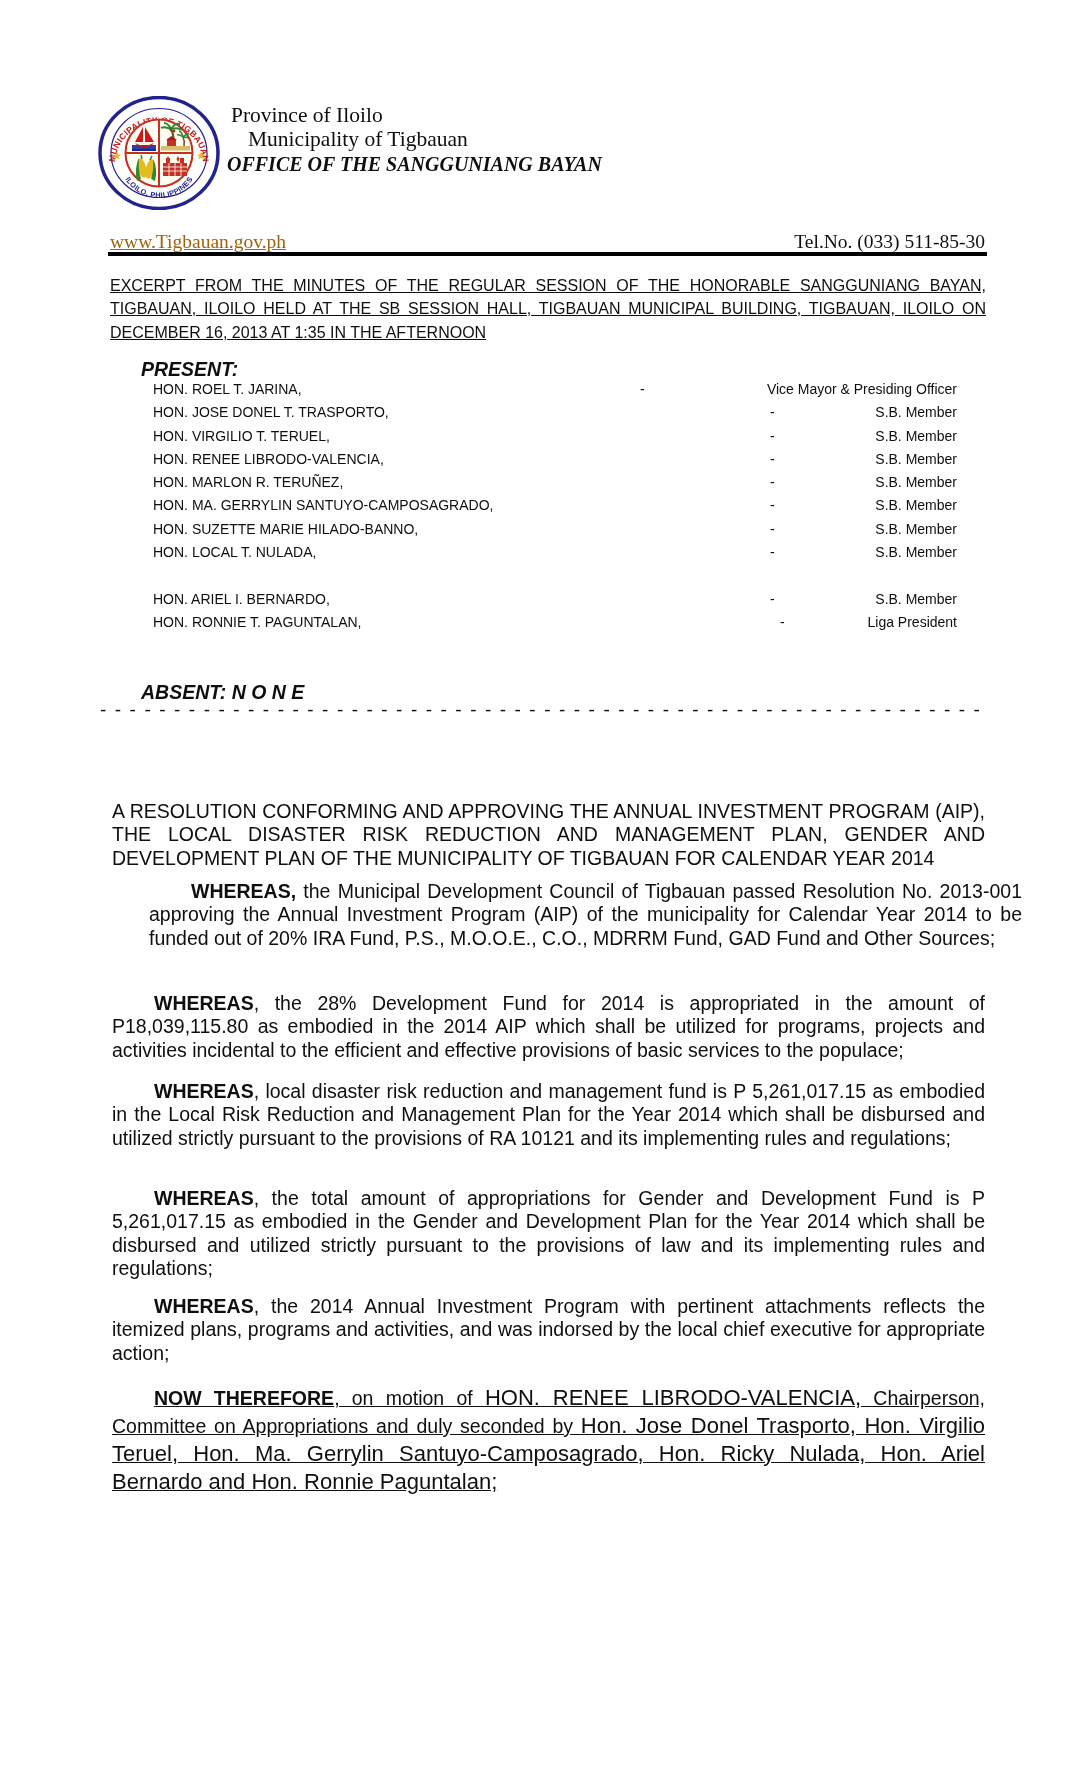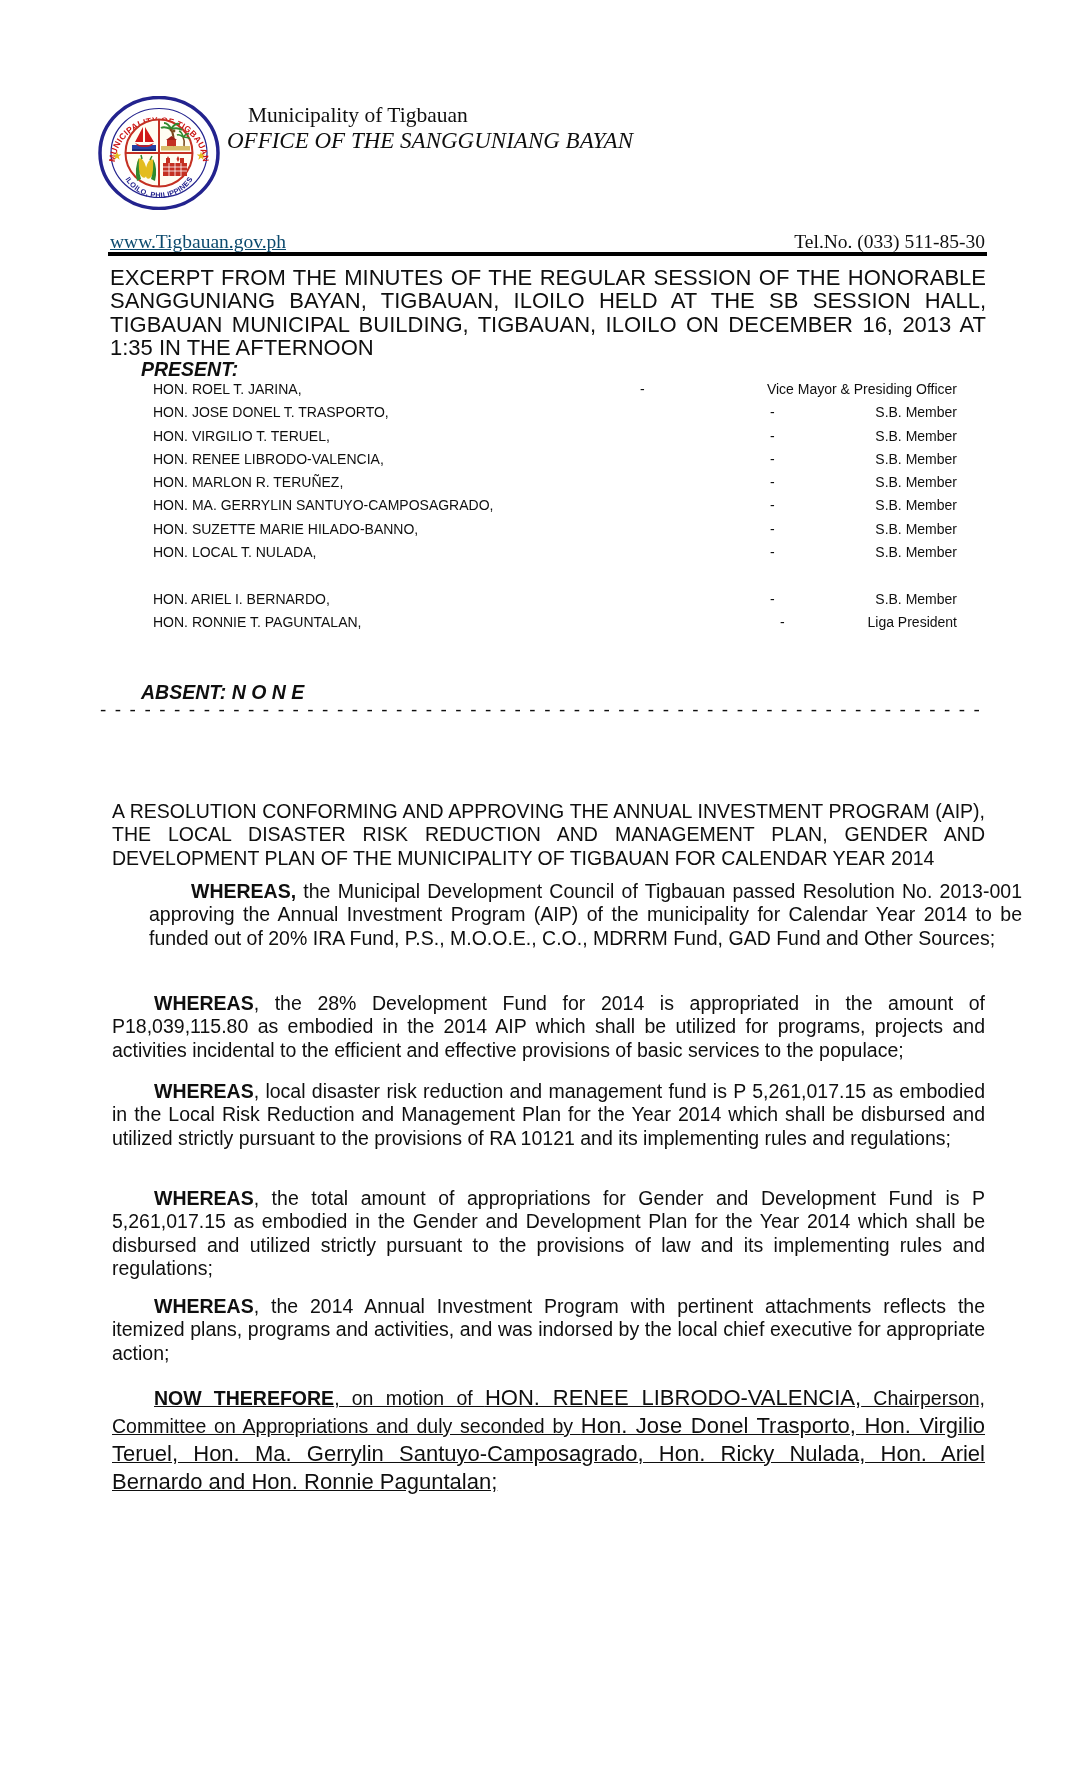--- a/index.html
+++ b/index.html
@@ -6,28 +6,28 @@
   .page{
     position:relative;width:1088px;height:1792px;background:#ffffff;
     font-family:"Liberation Sans",sans-serif;color:#0f0f0f;overflow:hidden;
     margin:0 auto;
   }
   
   .seal{position:absolute;left:98px;top:96px;width:122px;height:114px;}
   .hdr-text{position:absolute;left:231px;top:103px;font-family:"Liberation Serif",serif;}
   .hdr-line{font-size:21.5px;line-height:24px;white-space:nowrap;}
   .hdr-line.indent{padding-left:17px;}
-  .hdr-office{font-size:23px;line-height:27px;font-weight:normal;font-style:italic;white-space:nowrap;margin-left:-4px;}
+  .hdr-office{font-size:20px;line-height:27px;font-weight:bold;font-style:italic;white-space:nowrap;margin-left:-4px;}
   .website{position:absolute;left:110px;top:231px;font-family:"Liberation Serif",serif;
-    font-size:19.5px;color:#0c4a6e;text-decoration:underline;cursor:pointer;}
+    font-size:19.5px;color:#a16207;text-decoration:underline;cursor:pointer;}
   .telephone{position:absolute;right:103px;top:231px;font-family:"Liberation Serif",serif;font-size:19.5px;}
   .rule{position:absolute;left:108px;top:252px;width:879px;height:4px;background:#000;}
   
-  .excerpt{position:absolute;left:110px;top:266px;width:876px;font-size:22px;line-height:23.4px;
-    text-align:justify;}
+  .excerpt{position:absolute;left:110px;top:274px;width:876px;font-size:16px;line-height:23.4px;
+    text-align:justify;text-decoration:underline;}
   .present-label{position:absolute;left:141px;top:358px;font-size:19.5px;font-weight:bold;font-style:italic;}
   .members{position:absolute;left:0;top:381px;width:1088px;}
   .members.late{top:591px;}
   .mrow{position:relative;height:23.3px;font-size:14px;}
   .mname{position:absolute;left:153px;white-space:nowrap;}
   .mdash{position:absolute;left:770px;}
   .mrow.first .mdash{left:640px;}
   .mtitle{position:absolute;right:131px;white-space:nowrap;}
   .absent{position:absolute;left:141px;top:681px;font-size:19.5px;font-weight:bold;font-style:italic;}
   .dashline{position:absolute;left:100px;top:699px;width:888px;height:22px;font-size:19px;
@@ -112,20 +112,21 @@
       <line x1="71" y1="67" x2="71" y2="80" stroke="#ffffff" stroke-width="0.8"></line>
       <line x1="77" y1="67" x2="77" y2="80" stroke="#ffffff" stroke-width="0.8"></line>
       <line x1="83" y1="67" x2="83" y2="80" stroke="#ffffff" stroke-width="0.8"></line>
     </g>
 
     <path transform="translate(19,60)" fill="#e3bc1e" d="M0,-4.5 L1.06,-1.46 L4.28,-1.39 L1.71,0.56 L2.65,3.64 L0,1.8 L-2.65,3.64 L-1.71,0.56 L-4.28,-1.39 L-1.06,-1.46 Z"></path>
     <path transform="translate(103,60)" fill="#e3bc1e" d="M0,-4.5 L1.06,-1.46 L4.28,-1.39 L1.71,0.56 L2.65,3.64 L0,1.8 L-2.65,3.64 L-1.71,0.56 L-4.28,-1.39 L-1.06,-1.46 Z"></path>
   </svg>
 
   <div class="hdr-text">
+    <div class="hdr-line">Province of Iloilo</div>
     <div class="hdr-line indent">Municipality of Tigbauan</div>
     <div class="hdr-office">OFFICE OF THE SANGGUNIANG BAYAN</div>
   </div>
 
   <a class="website">www.Tigbauan.gov.ph</a>
   <div class="telephone">Tel.No. (033) 511-85-30</div>
   <div class="rule"></div>
 
   <div class="excerpt">EXCERPT FROM THE MINUTES OF THE  REGULAR SESSION OF THE HONORABLE SANGGUNIANG  BAYAN, TIGBAUAN, ILOILO HELD AT THE SB SESSION HALL, TIGBAUAN MUNICIPAL BUILDING, TIGBAUAN, ILOILO ON DECEMBER 16, 2013 AT 1:35  IN THE AFTERNOON</div>
 

